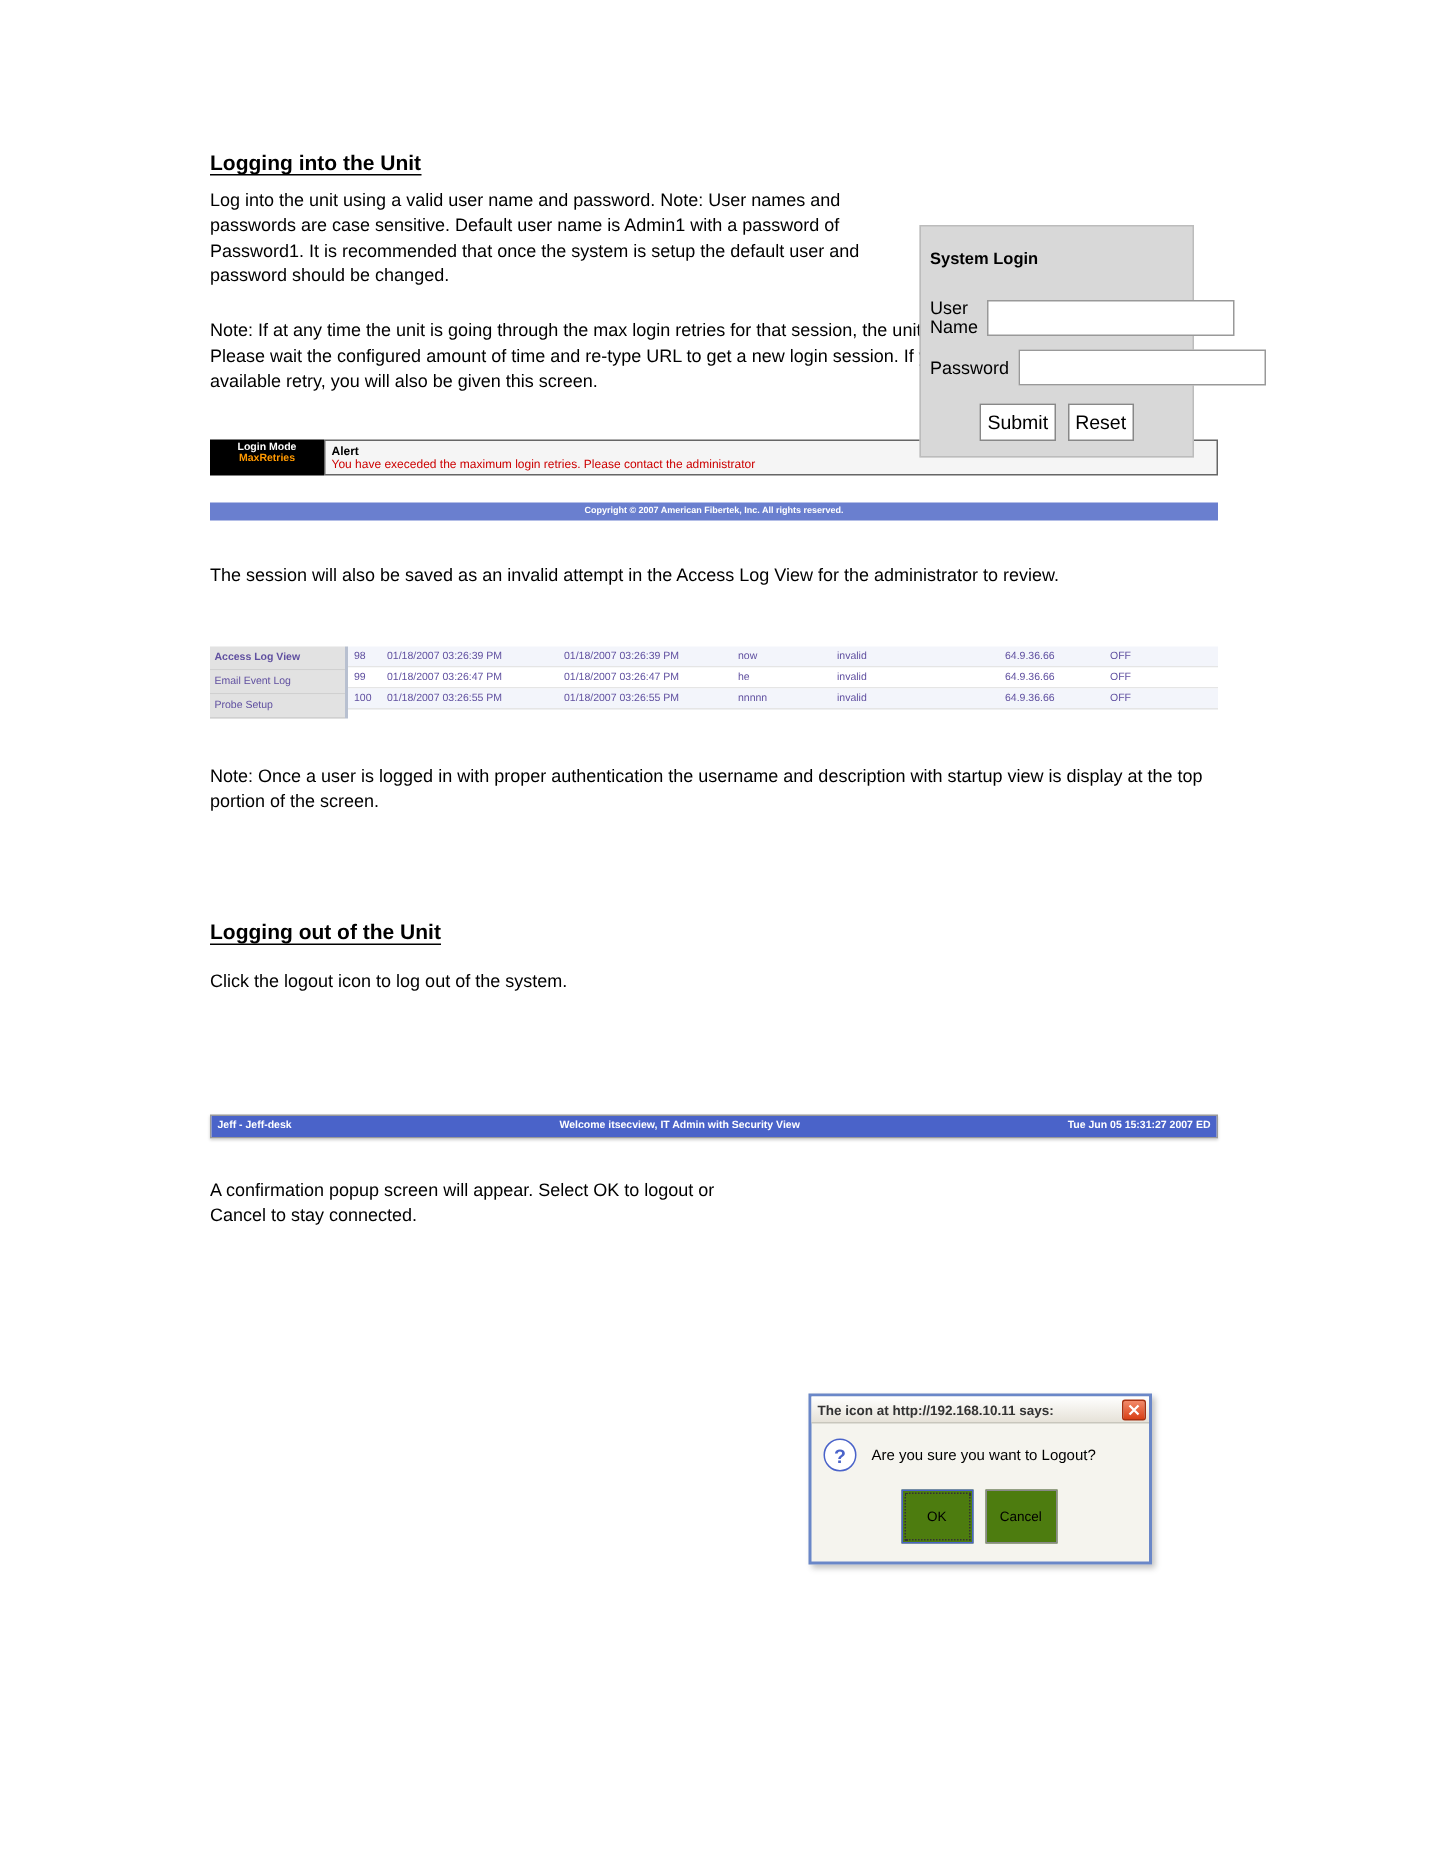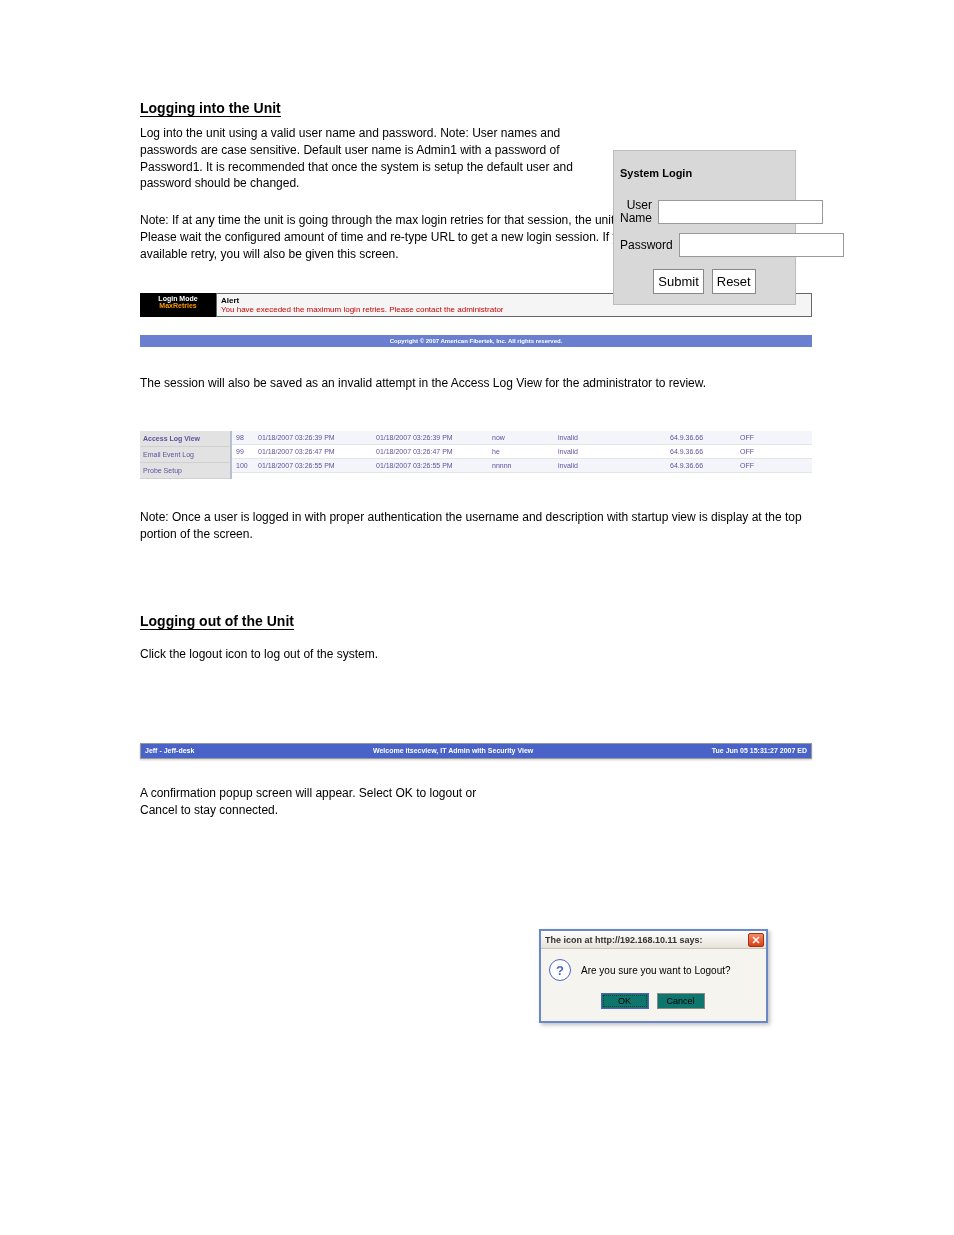--- a/index.html
+++ b/index.html
@@ -6,21 +6,21 @@
   body { width: 954px; height: 1235px; background: #fff; font-family: Arial, sans-serif; font-size: 12px; position: relative; }
   .page { padding: 100px 140px 0 140px; }
   .section-title { font-size: 14px; font-weight: bold; border-bottom: 1.5px solid #000; display: inline-block; margin-bottom: 8px; }
   .body-text { font-size: 12px; line-height: 1.4; margin-bottom: 10px; }
   .note { font-size: 12px; line-height: 1.4; margin-top: 20px; margin-bottom: 10px; }
 
   
   .login-panel { position: absolute; top: 150px; left: 613px; width: 183px; background: #d8d8d8; border: 1px solid #bcbcbc; }
   .login-title { font-weight: bold; font-size: 11px; padding: 16px 6px; }
   .login-row { display: flex; align-items: center; padding: 4px 6px; gap: 6px; }
-  .login-label { font-size: 12px; width: 58px; line-height: 1.1; text-align: right; }
+  .login-label { font-size: 12px; width: 58px; line-height: 1.1; }
   .login-input { flex: 1; height: 24px; border: 1px solid #999; background: #fff; padding: 2px 4px; font-size: 12px; }
   .login-buttons { display: flex; justify-content: center; gap: 8px; padding: 8px 6px 10px 6px; }
   .btn { background: #ffffff; border: 1px solid #888; padding: 4px 4px; font-size: 13px; cursor: pointer; }
 
   
   .intro-block { width: 440px; }
 
   
   .alert-strip { margin-top: 30px; width: 672px; }
   .alert-top { display: flex; }
@@ -66,21 +66,21 @@
   
   .dialog { position: absolute; top: 929px; left: 539px; width: 229px; border: 2px solid #6a87c8; background: #f5f4ee; box-shadow: 2px 2px 4px rgba(0,0,0,0.25); font-size: 10px; }
   .dialog-titlebar { height: 18px; background: linear-gradient(#fff, #e6e2d8); display: flex; align-items: center; justify-content: space-between; padding: 0 2px 0 4px; border-bottom: 1px solid #c8c6bc; }
   .dialog-title { font-size: 9px; font-weight: bold; color: #333; }
   .close-btn { width: 16px; height: 14px; background: linear-gradient(#f28a6a,#d94016); border: 1px solid #a83010; display: flex; align-items: center; justify-content: center; color: #fff; font-size: 9px; cursor: pointer; border-radius: 2px; }
   .dialog-body { padding: 10px 10px 12px 8px; }
   .dialog-row { display: flex; align-items: center; gap: 10px; }
   .dialog-q { width: 22px; height: 22px; border: 1.5px solid #4a63c9; border-radius: 50%; display: flex; align-items: center; justify-content: center; color: #4a63c9; font-weight: bold; font-size: 13px; background: #fff; }
   .dialog-msg { font-size: 10px; }
   .dialog-btns { display: flex; justify-content: center; gap: 8px; margin-top: 12px; }
-  .dbtn { min-width: 48px; padding: 2px 8px; font-size: 9px; background: #0f766e; border: 1px solid #888; cursor: pointer; }
+  .dbtn { min-width: 48px; padding: 12px 8px; font-size: 9px; background: #4d7c0f; border: 1px solid #888; cursor: pointer; }
   .dbtn.ok { border: 1px solid #4a63c9; outline: 1px dotted #333; outline-offset: -3px; }
 
   
   .para-after-alert { margin-top: 28px; width: 672px; }
   .para-after-log { margin-top: 30px; width: 672px; }
   .logout-section-title { margin-top: 60px; }
   .dialog-caption { margin-top: 26px; width: 372px; }
 </style>
 </head>
 <body>

